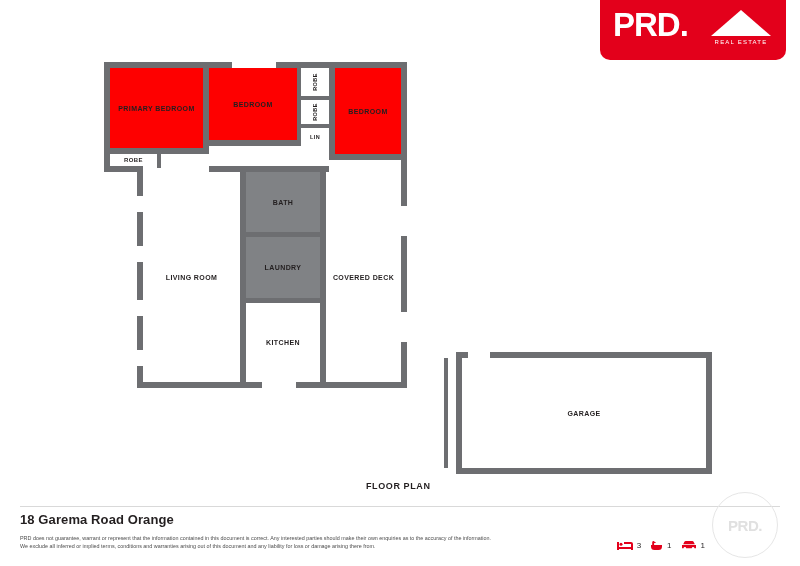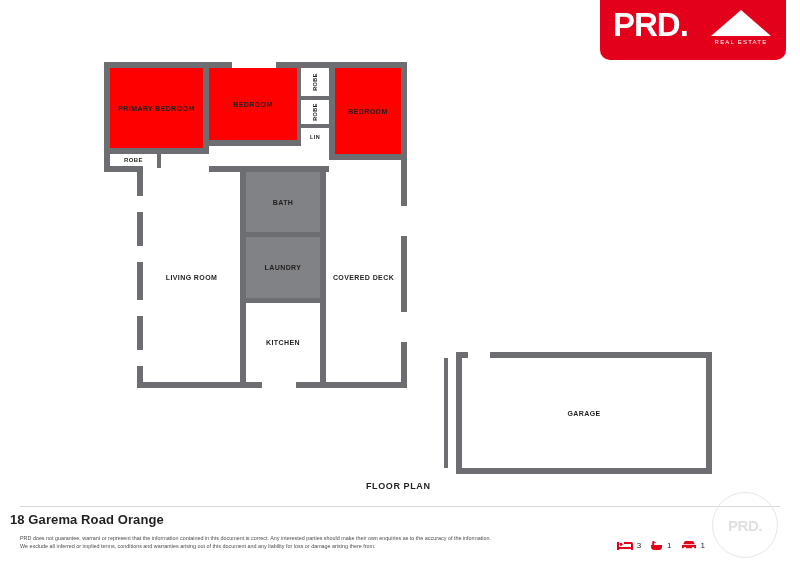--- a/index.html
+++ b/index.html
@@ -62,21 +62,21 @@
     position:absolute; left:366px; top:481px;
     font-size:9px; font-weight:bold; letter-spacing:0.6px;
   }
 
   
   .footer-rule {
     position:absolute; left:20px; top:506px; width:760px; height:1px;
     background:#d9d9d9;
   }
   .address {
-    position:absolute; left:10px; top:512px;
+    position:absolute; left:20px; top:512px;
     font-size:13px; font-weight:bold; letter-spacing:0.1px;
   }
   .disclaimer {
     position:absolute; left:20px; top:534px; width:560px;
     font-size:5.4px; line-height:8px; color:#4d4d4d;
   }
 
   .watermark {
     position:absolute; right:22px; top:492px;
     width:64px; height:64px; border-radius:50%;

